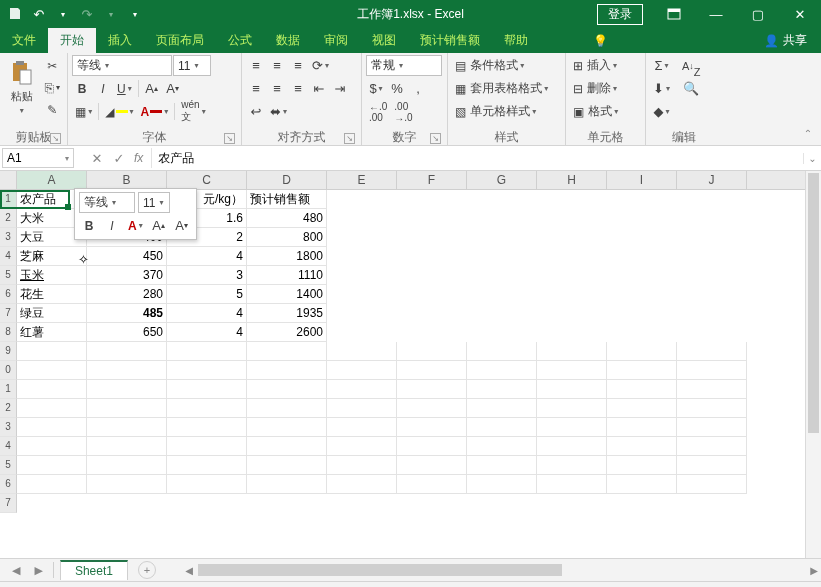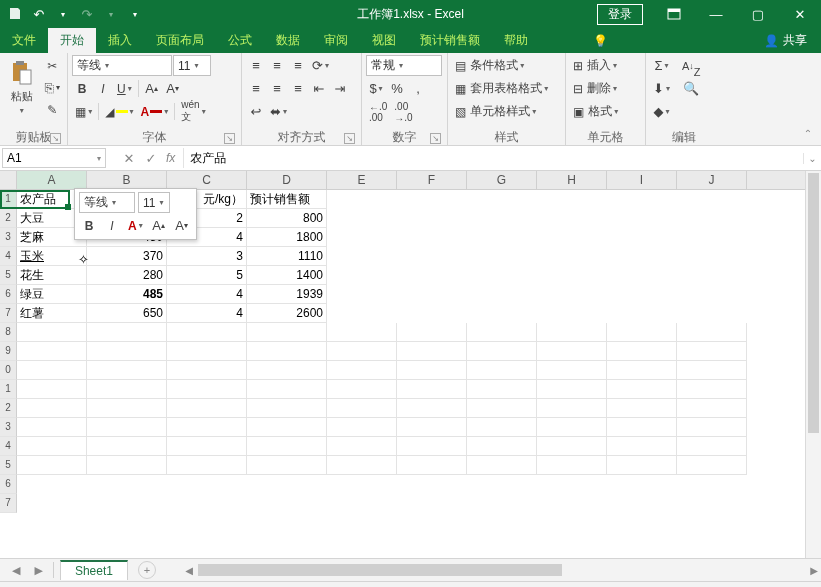--- a/index.html
+++ b/index.html
@@ -27,21 +27,21 @@
 .bigbtn{width:40px;display:flex;flex-direction:column;align-items:center;gap:2px;padding-top:4px}
 .bigbtn .ic{width:28px;height:28px;display:flex;align-items:center;justify-content:center;font-size:20px}
 .bigbtn .lbl{font-size:11px;color:#444}
 .col{display:flex;flex-direction:column;gap:1px;justify-content:center}
 .smbtn{height:21px;min-width:20px;display:flex;align-items:center;justify-content:center;font-size:13px;color:#444;padding:0 3px}
 .smbtn.dd::after{content:"▾";font-size:8px;margin-left:2px;color:#666}
 .combo{height:21px;border:1px solid #c0c0c0;background:#fff;display:flex;align-items:center;padding:0 2px 0 4px;font-size:12px;color:#333}
 .combo .dd{margin-left:4px;font-size:8px;color:#666}
 .row{display:flex;gap:1px}
 .namebox-row{height:25px;border-bottom:1px solid #d4d4d4;display:flex;align-items:center;background:#fff}
-.namebox{width:104px;height:20px;border:1px solid #cfcfcf;margin-left:2px;padding:0 4px;display:flex;align-items:center;font-size:12px;position:relative}
+.namebox{width:72px;height:20px;border:1px solid #cfcfcf;margin-left:2px;padding:0 4px;display:flex;align-items:center;font-size:12px;position:relative}
 .namebox .dd{margin-left:auto;font-size:8px;color:#888}
 .fx-area{display:flex;align-items:center;margin-left:12px}
 .fx-btn{width:22px;height:22px;display:flex;align-items:center;justify-content:center;color:#888;font-size:13px}
 .fx-lbl{font-style:italic;color:#888;margin-left:4px}
 .formula-input{height:20px;border:none;border-left:1px solid #e3e3e3;margin-left:8px;flex:1;padding:0 6px;font-size:12px;outline:none}
 .grid-wrap{position:relative;height:387px;overflow:hidden}
 .colheads{display:flex;height:19px;background:#eaeaea;border-bottom:1px solid #cfcfcf;position:absolute;top:0;left:0;right:16px}
 .corner{width:17px;border-right:1px solid #cfcfcf;background:#eaeaea}
 .ch{border-right:1px solid #cfcfcf;text-align:center;line-height:18px;color:#555;font-size:12px;background:#eaeaea}
 .ch.sel{background:#d4e8dc}
@@ -352,20 +352,26 @@
         <div class="rh">6</div>
         <div class="rh">7</div>
       </div>
     <div class="cells" id="cells">
         <div class="cr">
           <div class="cell" style="left: 0px; width: 70px;">农产品</div>
           <div class="cell r" style="left: 150px; width: 80px;">元/kg）</div>
           <div class="cell" style="left: 230px; width: 80px;">预计销售额</div>
         </div>
         <div class="cr">
+          <div class="cell" style="left: 0px; width: 70px;">大米</div>
+          <div class="cell r" style="left: 70px; width: 80px;">300</div>
+          <div class="cell r" style="left: 150px; width: 80px;">1.6</div>
+          <div class="cell r" style="left: 230px; width: 80px;">480</div>
+        </div>
+        <div class="cr">
           <div class="cell" style="left: 0px; width: 70px;">大豆</div>
           <div class="cell r" style="left: 70px; width: 80px;">400</div>
           <div class="cell r" style="left: 150px; width: 80px;">2</div>
           <div class="cell r" style="left: 230px; width: 80px;">800</div>
         </div>
         <div class="cr">
           <div class="cell" style="left: 0px; width: 70px;">芝麻</div>
           <div class="cell r" style="left: 70px; width: 80px;">450</div>
           <div class="cell r" style="left: 150px; width: 80px;">4</div>
           <div class="cell r" style="left: 230px; width: 80px;">1800</div>
@@ -379,21 +385,21 @@
         <div class="cr">
           <div class="cell" style="left: 0px; width: 70px;">花生</div>
           <div class="cell r" style="left: 70px; width: 80px;">280</div>
           <div class="cell r" style="left: 150px; width: 80px;">5</div>
           <div class="cell r" style="left: 230px; width: 80px;">1400</div>
         </div>
         <div class="cr">
           <div class="cell" style="left: 0px; width: 70px;">绿豆</div>
           <div class="cell r" style="left: 70px; width: 80px; font-weight: bold;">485</div>
           <div class="cell r" style="left: 150px; width: 80px;">4</div>
-          <div class="cell r" style="left: 230px; width: 80px;">1939</div>
+          <div class="cell r" style="left: 230px; width: 80px;">1935</div>
         </div>
         <div class="cr">
           <div class="cell" style="left: 0px; width: 70px;">红薯</div>
           <div class="cell r" style="left: 70px; width: 80px;">650</div>
           <div class="cell r" style="left: 150px; width: 80px;">4</div>
           <div class="cell r" style="left: 230px; width: 80px;">2600</div>
         </div>
         <div class="cr">
           <div class="cell" style="left: 0px; width: 70px;"></div>
           <div class="cell" style="left: 70px; width: 80px;"></div>

